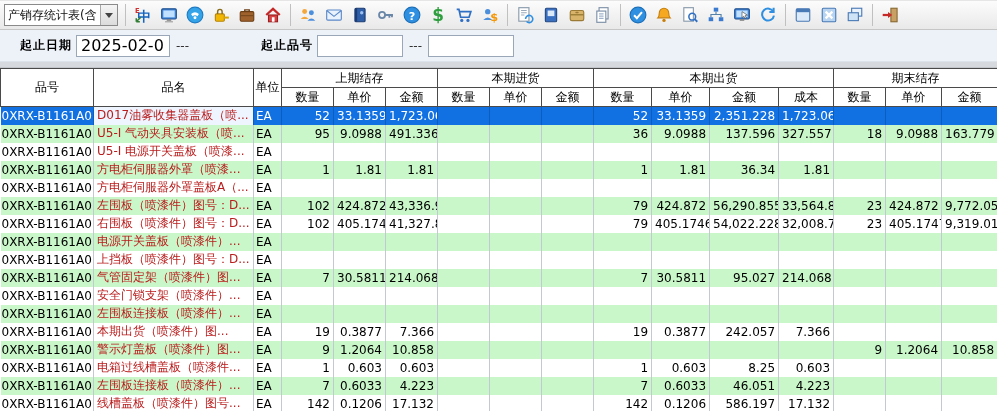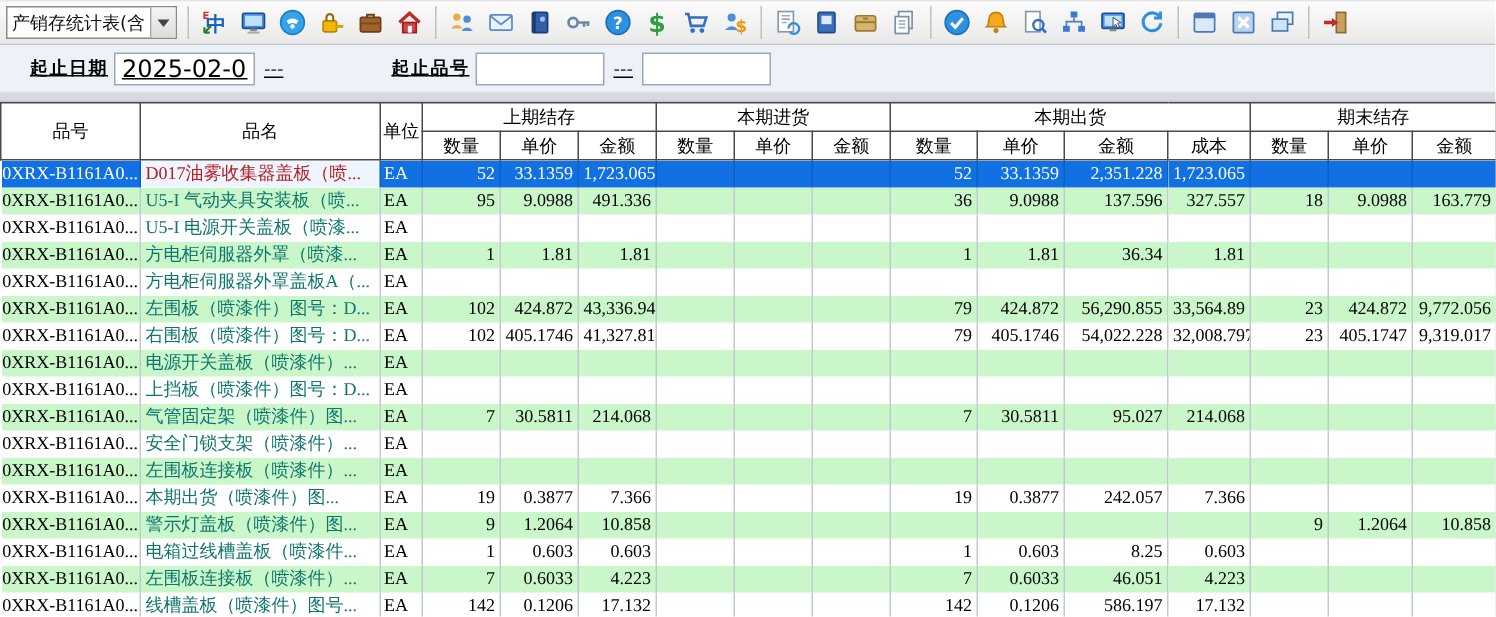--- a/index.html
+++ b/index.html
@@ -16,40 +16,40 @@
     display:flex; align-items:center; justify-content:center; }
   .combo-arrow i { width:0; height:0; border-left:4px solid transparent; border-right:4px solid transparent;
     border-top:5px solid #444; }
   .tbsep { width:1px; height:22px; background:#c0c0c0; margin:0 4px; }
   .tbgroup { display:flex; align-items:center; gap:6px; }
   .tbicon { width:20px; height:20px; display:inline-flex; align-items:center; justify-content:center; cursor:pointer; }
   .tbicon svg { width:18px; height:18px; }
 
   
   .filterbar { height:32px; background:#edf2f9; border-bottom:1px solid #dde3ea;
-    display:flex; align-items:center; padding-left:20px;text-decoration:underline; }
+    display:flex; align-items:center; padding-left:20px; }
   .filterbar label { color:#000; margin-right:4px; font-weight:bold; letter-spacing:1px; }
   .filterbar input { height:22px; border:1px solid #9aa7b8; background:#fff; padding:0 4px;
     font-family:inherit; font-size:16px; }
   .inp-date { width:94px; }
   .inp-item { width:86px; }
   .range-sep { margin:0 6px; color:#333; }
   .flt-gap { width:66px; }
 
   .graystrip { height:6px; background:#d6dade; border-bottom:1px solid #c3c7cb; }
 
   
-  table { border-collapse:collapse; table-layout:fixed; width:997px;font-family:Liberation Serif, serif; }
+  table { border-collapse:collapse; table-layout:fixed; width:997px; }
   th { background:#fff; color:#000; font-weight:normal; border:1px solid #4a4a4a;
     height:19px; padding:0; text-align:center; overflow:hidden; white-space:nowrap; font-size:12px; }
   td { height:18px; padding:0 3px; border-right:1px solid #c2c9d1; overflow:hidden; white-space:nowrap; font-size:12px; }
   tr.alt td { background:#c9f7c9; }
   td.num { text-align:right; color:#000; }
   td.c-no { padding:0 1px; color:#000; }
-  td.c-name { color:#0f766e; }
+  td.c-name { color:#b91c1c; }
   td.c-unit { color:#000; padding:0 2px; }
   tr.sel td { background:#1171e3; color:#fff; border-right:1px solid #0d5cc0; }
   tr.sel td.c-name { background:#eef5ff; color:#b91c1c; }
 </style>
 </head>
 <body>
 
 <div class="toolbar">
   <div class="combo">
     <span class="combo-text">产销存统计表(含</span>

